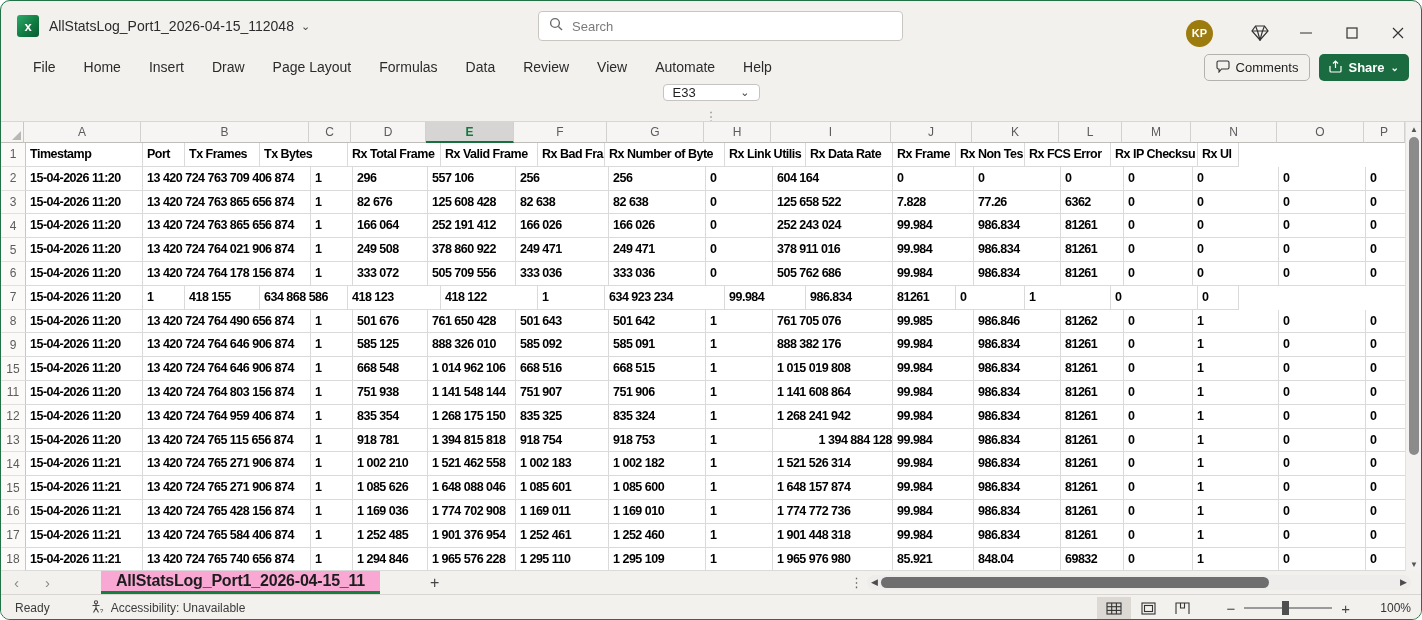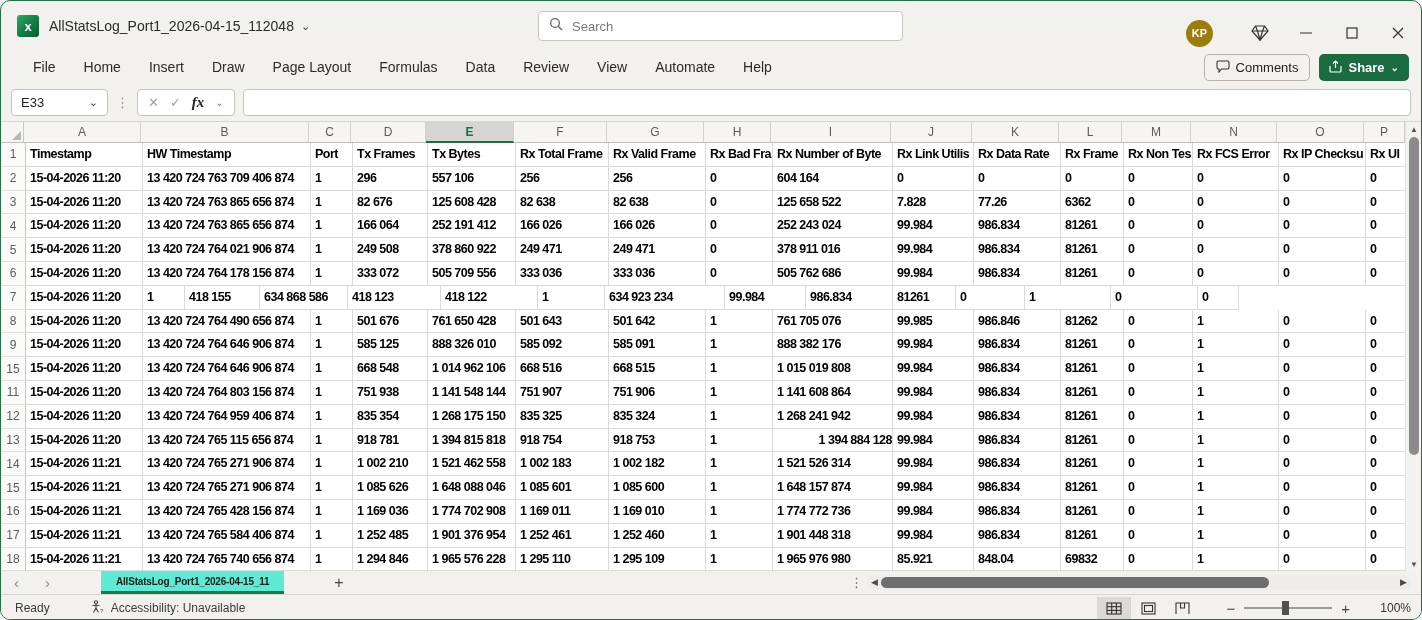--- a/index.html
+++ b/index.html
@@ -28,21 +28,21 @@
   .menubar { position:relative; height:33px; display:flex; align-items:center; padding-left:18px; }
   .menu-item { font-size:14px; color:#2b2b2b; padding:0 14px; line-height:33px; cursor:default; }
   .mb-right { position:absolute; right:12px; top:3px; display:flex; gap:9px; align-items:center; }
   .btn-comments { height:27px; border:1px solid #b5b1ac; border-radius:5px; background:transparent;
                   display:flex; align-items:center; gap:6px; padding:0 11px; font-size:13px; color:#222; }
   .btn-share { height:27px; border-radius:5px; background:#1a6b40; color:#fff; display:flex;
                align-items:center; gap:6px; padding:0 10px; font-size:13px; font-weight:600; }
   .btn-share .chev { color:#fff; font-size:10px; }
 
   
-  .formulabar { height:37px; display:flex; align-items:center; padding:0 10px; gap:8px; }
+  .formulabar { height:37px; display:flex; align-items:center; padding:0 10px; gap:8px;flex-direction:column; }
   .namebox { width:97px; height:27px; background:#fff; border:1px solid #c6c3c0; border-radius:4px;
              display:flex; align-items:center; justify-content:space-between; padding:0 9px; font-size:13px; color:#222; }
   .vdots { color:#8f8f8f; font-size:13px; letter-spacing:0; }
   .fxgroup { height:27px; background:#fff; border:1px solid #c6c3c0; border-radius:4px; display:flex;
              align-items:center; gap:11px; padding:0 10px; }
   .fx-x { color:#a0a0a0; font-size:13px; } .fx-ck { color:#a0a0a0; font-size:13px; }
   .fx-fx { font-family:"Liberation Serif", serif; font-style:italic; font-weight:bold; font-size:15px; color:#222; }
   .fxgroup .chev { font-size:10px; color:#777; }
   .formula-input { flex:1; height:27px; background:#fff; border:1px solid #c6c3c0; border-radius:4px; }
 
@@ -64,22 +64,22 @@
   .grow.hdr .cell { font-weight:700; }
   
   .vscroll { position:absolute; right:0; top:0; width:16px; height:450px; background:#f4f2f0; border-left:1px solid #e3e1de; }
   .vscroll .up { position:absolute; top:3px; left:0; width:16px; text-align:center; font-size:8px; color:#555; }
   .vscroll .thumb { position:absolute; top:15px; left:3px; width:10px; height:318px; background:#8b8b8b; border-radius:5px; }
   .vscroll .down { position:absolute; bottom:3px; left:0; width:16px; text-align:center; font-size:8px; color:#555; }
 
   
   .sheetbar { position:relative; height:23px; background:#f3f1ee; display:flex; align-items:center; }
   .nav-arrow { color:#8a8a8a; font-size:15px; padding:0 13px; line-height:23px; }
-  .sheettab { margin-left:38px; height:23px; background:#5eead4; display:flex; align-items:center; padding:0 15px;
-              font-size:10px; font-weight:bold; color:#1d1d1d; border-bottom:3px solid #15803d; letter-spacing:-0.2px; }
+  .sheettab { margin-left:38px; height:23px; background:#f9a8d4; display:flex; align-items:center; padding:0 15px;
+              font-size:16px; font-weight:bold; color:#1d1d1d; border-bottom:3px solid #15803d; letter-spacing:-0.2px; }
   .addsheet { color:#444; font-size:16px; padding:0 0 0 50px; }
   .sb-dots { position:absolute; left:849px; color:#666; font-size:13px; }
   .hscroll { position:absolute; left:866px; right:10px; top:4px; height:15px; background:#efedeb; border-radius:8px; }
   .hscroll .la { position:absolute; left:4px; top:2px; font-size:9px; color:#4c4c4c; }
   .hscroll .ra { position:absolute; right:4px; top:2px; font-size:9px; color:#4c4c4c; }
   .hscroll .thumb { position:absolute; left:14px; top:2px; width:388px; height:11px; background:#6e6e6e; border-radius:6px; }
 
   
   .statusbar { position:relative; height:27px; border-top:1px solid #d8d5d2; background:#f3f1ee;
                display:flex; align-items:center; font-size:12px; color:#3c3c3c; }
@@ -209,21 +209,20 @@
           <div class="colh" style="width: 63px;">L</div>
           <div class="colh" style="width: 69px;">M</div>
           <div class="colh" style="width: 86px;">N</div>
           <div class="colh" style="width: 87px;">O</div>
           <div class="colh" style="width: 41px;">P</div>
         </div>
       <div id="grid-body">
           <div class="grow hdr">
             <div class="rownum">1</div>
             <div class="cell" style="width: 117px;">Timestamp</div>
-            <div class="cell" style="width: 168px;">HW Timestamp</div>
             <div class="cell" style="width: 42px;">Port</div>
             <div class="cell" style="width: 75px;">Tx Frames</div>
             <div class="cell" style="width: 88px;">Tx Bytes</div>
             <div class="cell" style="width: 93px;">Rx Total Frame</div>
             <div class="cell" style="width: 97px;">Rx Valid Frame</div>
             <div class="cell" style="width: 67px;">Rx Bad Fra</div>
             <div class="cell" style="width: 120px;">Rx Number of Byte</div>
             <div class="cell" style="width: 81px;">Rx Link Utilis</div>
             <div class="cell" style="width: 87px;">Rx Data Rate</div>
             <div class="cell" style="width: 63px;">Rx Frame</div>

